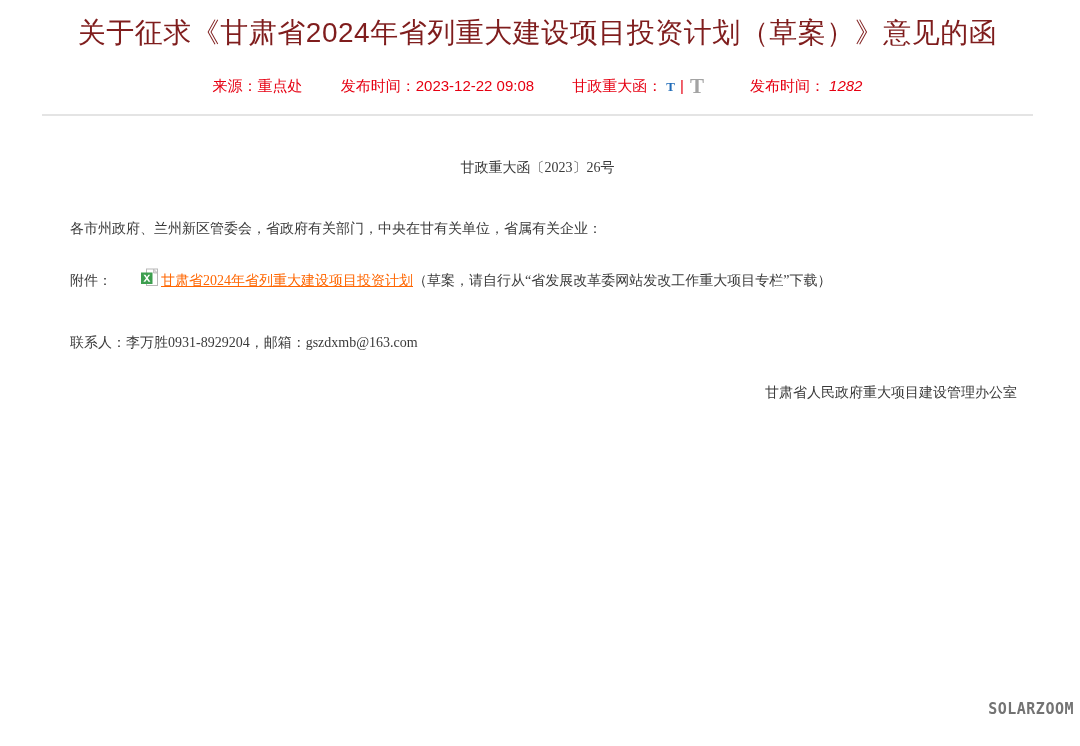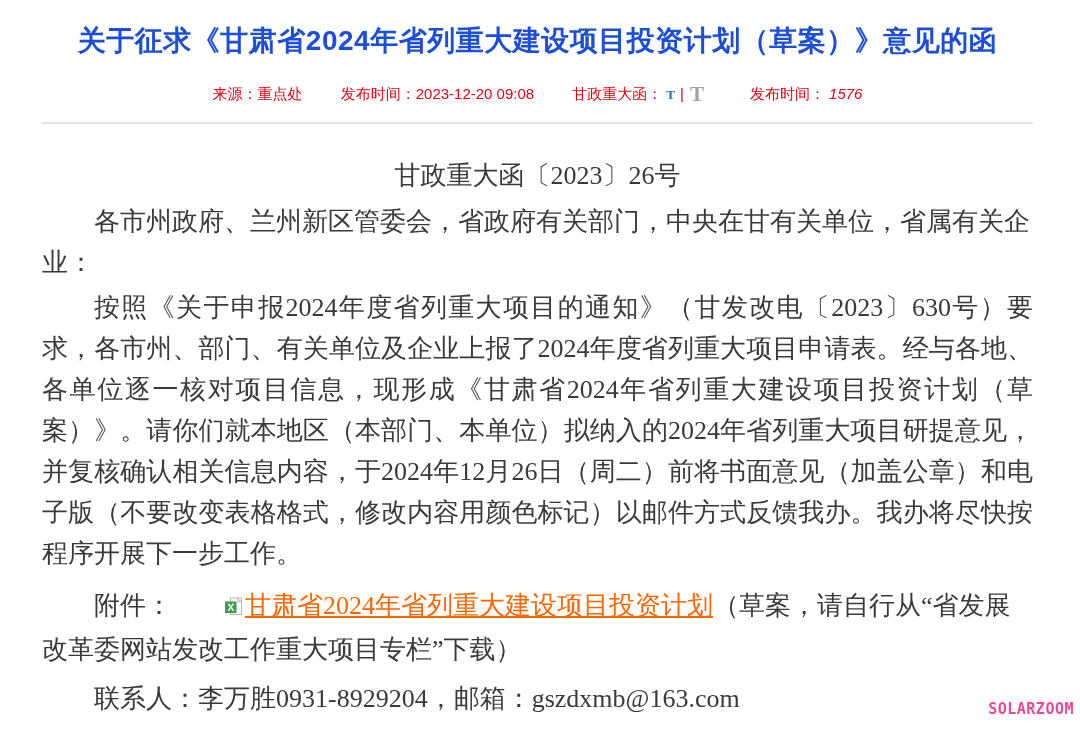--- a/index.html
+++ b/index.html
@@ -6,26 +6,26 @@
   html, body { background: #ffffff; }
   body {
     width: 1080px; height: 746px;
     position: relative; overflow: hidden;
     font-family: "Liberation Serif", "DejaVu Serif", serif;
   }
   .page { padding: 8px 47px 0 42px; }
 
   .title {
     font-family: "Liberation Sans", "DejaVu Sans", sans-serif;
-    font-weight: bold;
+    font-weight: normal;
     font-size: 28px;
-    color: #1d4ed8;
+    color: #7f1d1d;
     text-align: center;
     white-space: nowrap;
-    margin-top: 14px;
+    margin-top: 6px;
     letter-spacing: 0.5px;
   }
 
   .meta {
     margin-top: 22px;
     text-align: center;
     font-family: "Liberation Sans", "DejaVu Sans", sans-serif;
     font-size: 15px;
     color: #e60012;
     white-space: nowrap;
@@ -40,83 +40,83 @@
   .font-size-large {
     color: #a3a3a3; font-weight: bold; font-size: 21px;
     font-family: "Liberation Serif", serif;
     margin: 0 8px 0 6px; cursor: pointer; vertical-align: -2px;
   }
   .views-value { font-style: italic; margin-left: 4px; }
 
   .divider { border: none; border-top: 2px solid #e4e4e4; margin-top: 15px; }
 
   .doc {
-    font-size: 26px;
+    font-size: 14px;
     color: #3a3a3a;
     line-height: 41px;
   }
   .indent { text-indent: 2em; }
   .doc-number { text-align: center; margin-top: 31px; }
-  .salutation { margin-top: 5px; }
+  .salutation { margin-top: 20px; }
   .body-paragraph { margin-top: 4px; text-align: justify; }
   .attachment-line { margin-top: 11px; }
   .xls-icon { display: inline-block; vertical-align: -3px; margin-right: 1px; }
   .attachment-link {
     color: #ff6600;
     text-decoration: underline;
     cursor: pointer;
   }
-  .contact-line { margin-top: 8px; }
+  .contact-line { margin-top: 18px; }
   .issuer-line { margin-top: 9px; text-align: right; padding-right: 16px; }
   .date-line { margin-top: 12px; text-align: right; padding-right: 60px; }
 
   .watermark {
     position: absolute;
     top: 700px;
     right: 6px;
     font-family: "DejaVu Sans Mono", "Liberation Mono", monospace;
     font-weight: bold;
     font-size: 15px;
     letter-spacing: 0.5px;
-    color: #ec4899;
+    color: #737373;
     white-space: nowrap;
   }
 </style>
 </head>
 <body>
 
 <div class="page">
 
   <h1 class="title">关于征求《甘肃省2024年省列重大建设项目投资计划（草案）》意见的函</h1>
 
   <div class="meta">
     <span class="meta-group"><span>来源：</span><span>重点处</span></span>
-    <span class="meta-group"><span>发布时间：</span><span>2023-12-20 09:08</span></span>
+    <span class="meta-group"><span>发布时间：</span><span>2023-12-22 09:08</span></span>
     <span class="meta-group"><span>甘政重大函：</span><span class="font-size-small">T</span><span class="font-size-sep">|</span><span class="font-size-large">T</span></span>
-    <span class="meta-group"><span>发布时间：</span><span class="views-value">1576</span></span>
+    <span class="meta-group"><span>发布时间：</span><span class="views-value">1282</span></span>
   </div>
 
   <hr class="divider">
 
   <div class="doc">
 
     <p class="doc-number">甘政重大函〔2023〕26号</p>
 
     <p class="salutation indent">各市州政府、兰州新区管委会，省政府有关部门，中央在甘有关单位，省属有关企业：</p>
 
-    <p class="body-paragraph indent">按照《关于申报2024年度省列重大项目的通知》（甘发改电〔2023〕630号）要求，各市州、部门、有关单位及企业上报了2024年度省列重大项目申请表。经与各地、各单位逐一核对项目信息，现形成《甘肃省2024年省列重大建设项目投资计划（草案）》。请你们就本地区（本部门、本单位）拟纳入的2024年省列重大项目研提意见，并复核确认相关信息内容，于2024年12月26日（周二）前将书面意见（加盖公章）和电子版（不要改变表格格式，修改内容用颜色标记）以邮件方式反馈我办。我办将尽快按程序开展下一步工作。</p>
 
     <p class="attachment-line indent"><span>附件：</span><span class="xls-icon"><svg width="20" height="20" viewBox="0 0 20 20">
             <rect x="6.5" y="1" width="11" height="16.5" fill="#ffffff" stroke="#b8b8b8" stroke-width="1"></rect>
             <path d="M13.5 1 L17.5 5 L13.5 5 Z" fill="#dcdcdc" stroke="#b8b8b8" stroke-width="0.8"></path>
             <rect x="1" y="4.5" width="11.5" height="11.5" fill="#3d9e4f"></rect>
             <path d="M3.5 6.8 L6 10.2 L3.4 13.8 L5.3 13.8 L6.9 11.4 L8.5 13.8 L10.4 13.8 L7.8 10.1 L10.2 6.8 L8.3 6.8 L6.9 9 L5.4 6.8 Z" fill="#ffffff"></path>
           </svg></span><a class="attachment-link">甘肃省2024年省列重大建设项目投资计划</a><span>（草案，请自行从“省发展改革委网站发改工作重大项目专栏”下载）</span></p>
 
     <p class="contact-line indent">联系人：李万胜0931-8929204，邮箱：gszdxmb@163.com</p>
 
+    <p class="issuer-line">甘肃省人民政府重大项目建设管理办公室</p>
 
 
   </div>
 
 </div>
 
 <span class="watermark">SOLARZOOM</span>
 
 </body></html>

